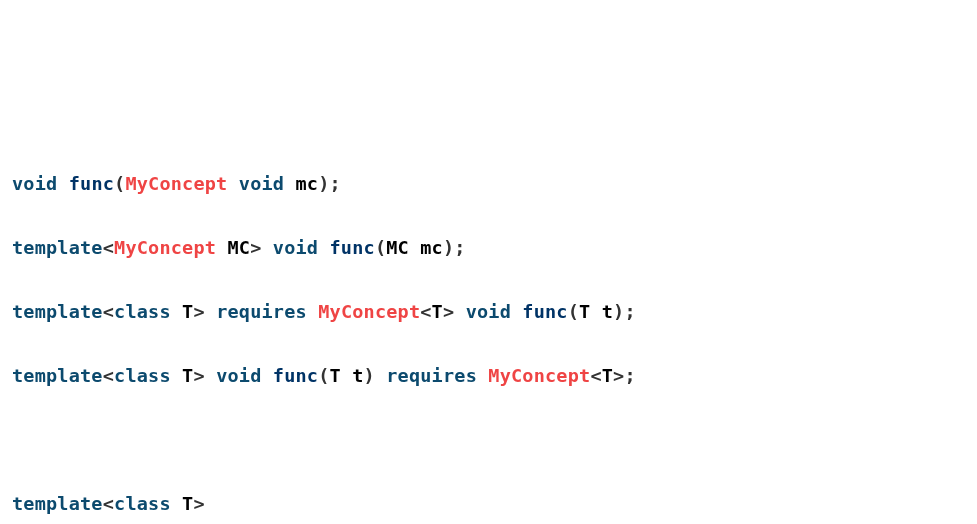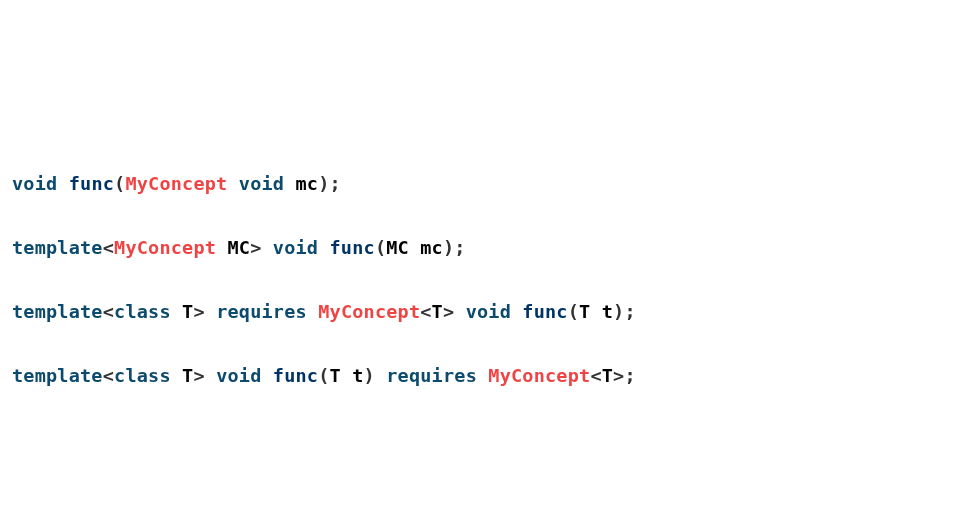--- a/index.html
+++ b/index.html
@@ -25,20 +25,21 @@
 <body>
 
 
 
 <div>
 <span class="line"><span class="kw">void</span><span class="punct"> </span><span class="func">func</span><span class="punct">(</span><span class="type">MyConcept</span><span class="punct"> </span><span class="kw">void</span><span class="punct"> </span><span class="ident">mc</span><span class="punct">)</span><span class="punct">;</span></span>
 <span class="line"><span class="kw">template</span><span class="punct">&lt;</span><span class="type">MyConcept</span><span class="punct"> </span><span class="ident">MC</span><span class="punct">&gt;</span><span class="punct"> </span><span class="kw">void</span><span class="punct"> </span><span class="func">func</span><span class="punct">(</span><span class="ident">MC</span><span class="punct"> </span><span class="ident">mc</span><span class="punct">)</span><span class="punct">;</span></span>
 <span class="line"><span class="kw">template</span><span class="punct">&lt;</span><span class="kw">class</span><span class="punct"> </span><span class="ident">T</span><span class="punct">&gt;</span><span class="punct"> </span><span class="kw">requires</span><span class="punct"> </span><span class="type">MyConcept</span><span class="punct">&lt;</span><span class="ident">T</span><span class="punct">&gt;</span><span class="punct"> </span><span class="kw">void</span><span class="punct"> </span><span class="func">func</span><span class="punct">(</span><span class="ident">T</span><span class="punct"> </span><span class="ident">t</span><span class="punct">)</span><span class="punct">;</span></span>
 <span class="line"><span class="kw">template</span><span class="punct">&lt;</span><span class="kw">class</span><span class="punct"> </span><span class="ident">T</span><span class="punct">&gt;</span><span class="punct"> </span><span class="kw">void</span><span class="punct"> </span><span class="func">func</span><span class="punct">(</span><span class="ident">T</span><span class="punct"> </span><span class="ident">t</span><span class="punct">)</span><span class="punct"> </span><span class="kw">requires</span><span class="punct"> </span><span class="type">MyConcept</span><span class="punct">&lt;</span><span class="ident">T</span><span class="punct">&gt;</span><span class="punct">;</span></span>
 <span class="blank"></span>
+<span class="line"><span class="kw">template</span><span class="punct">&lt;</span><span class="kw">class</span><span class="punct"> </span><span class="ident">T</span><span class="punct">&gt;</span></span>
 
 
 
 
 
 
 
 
 </div>
 

